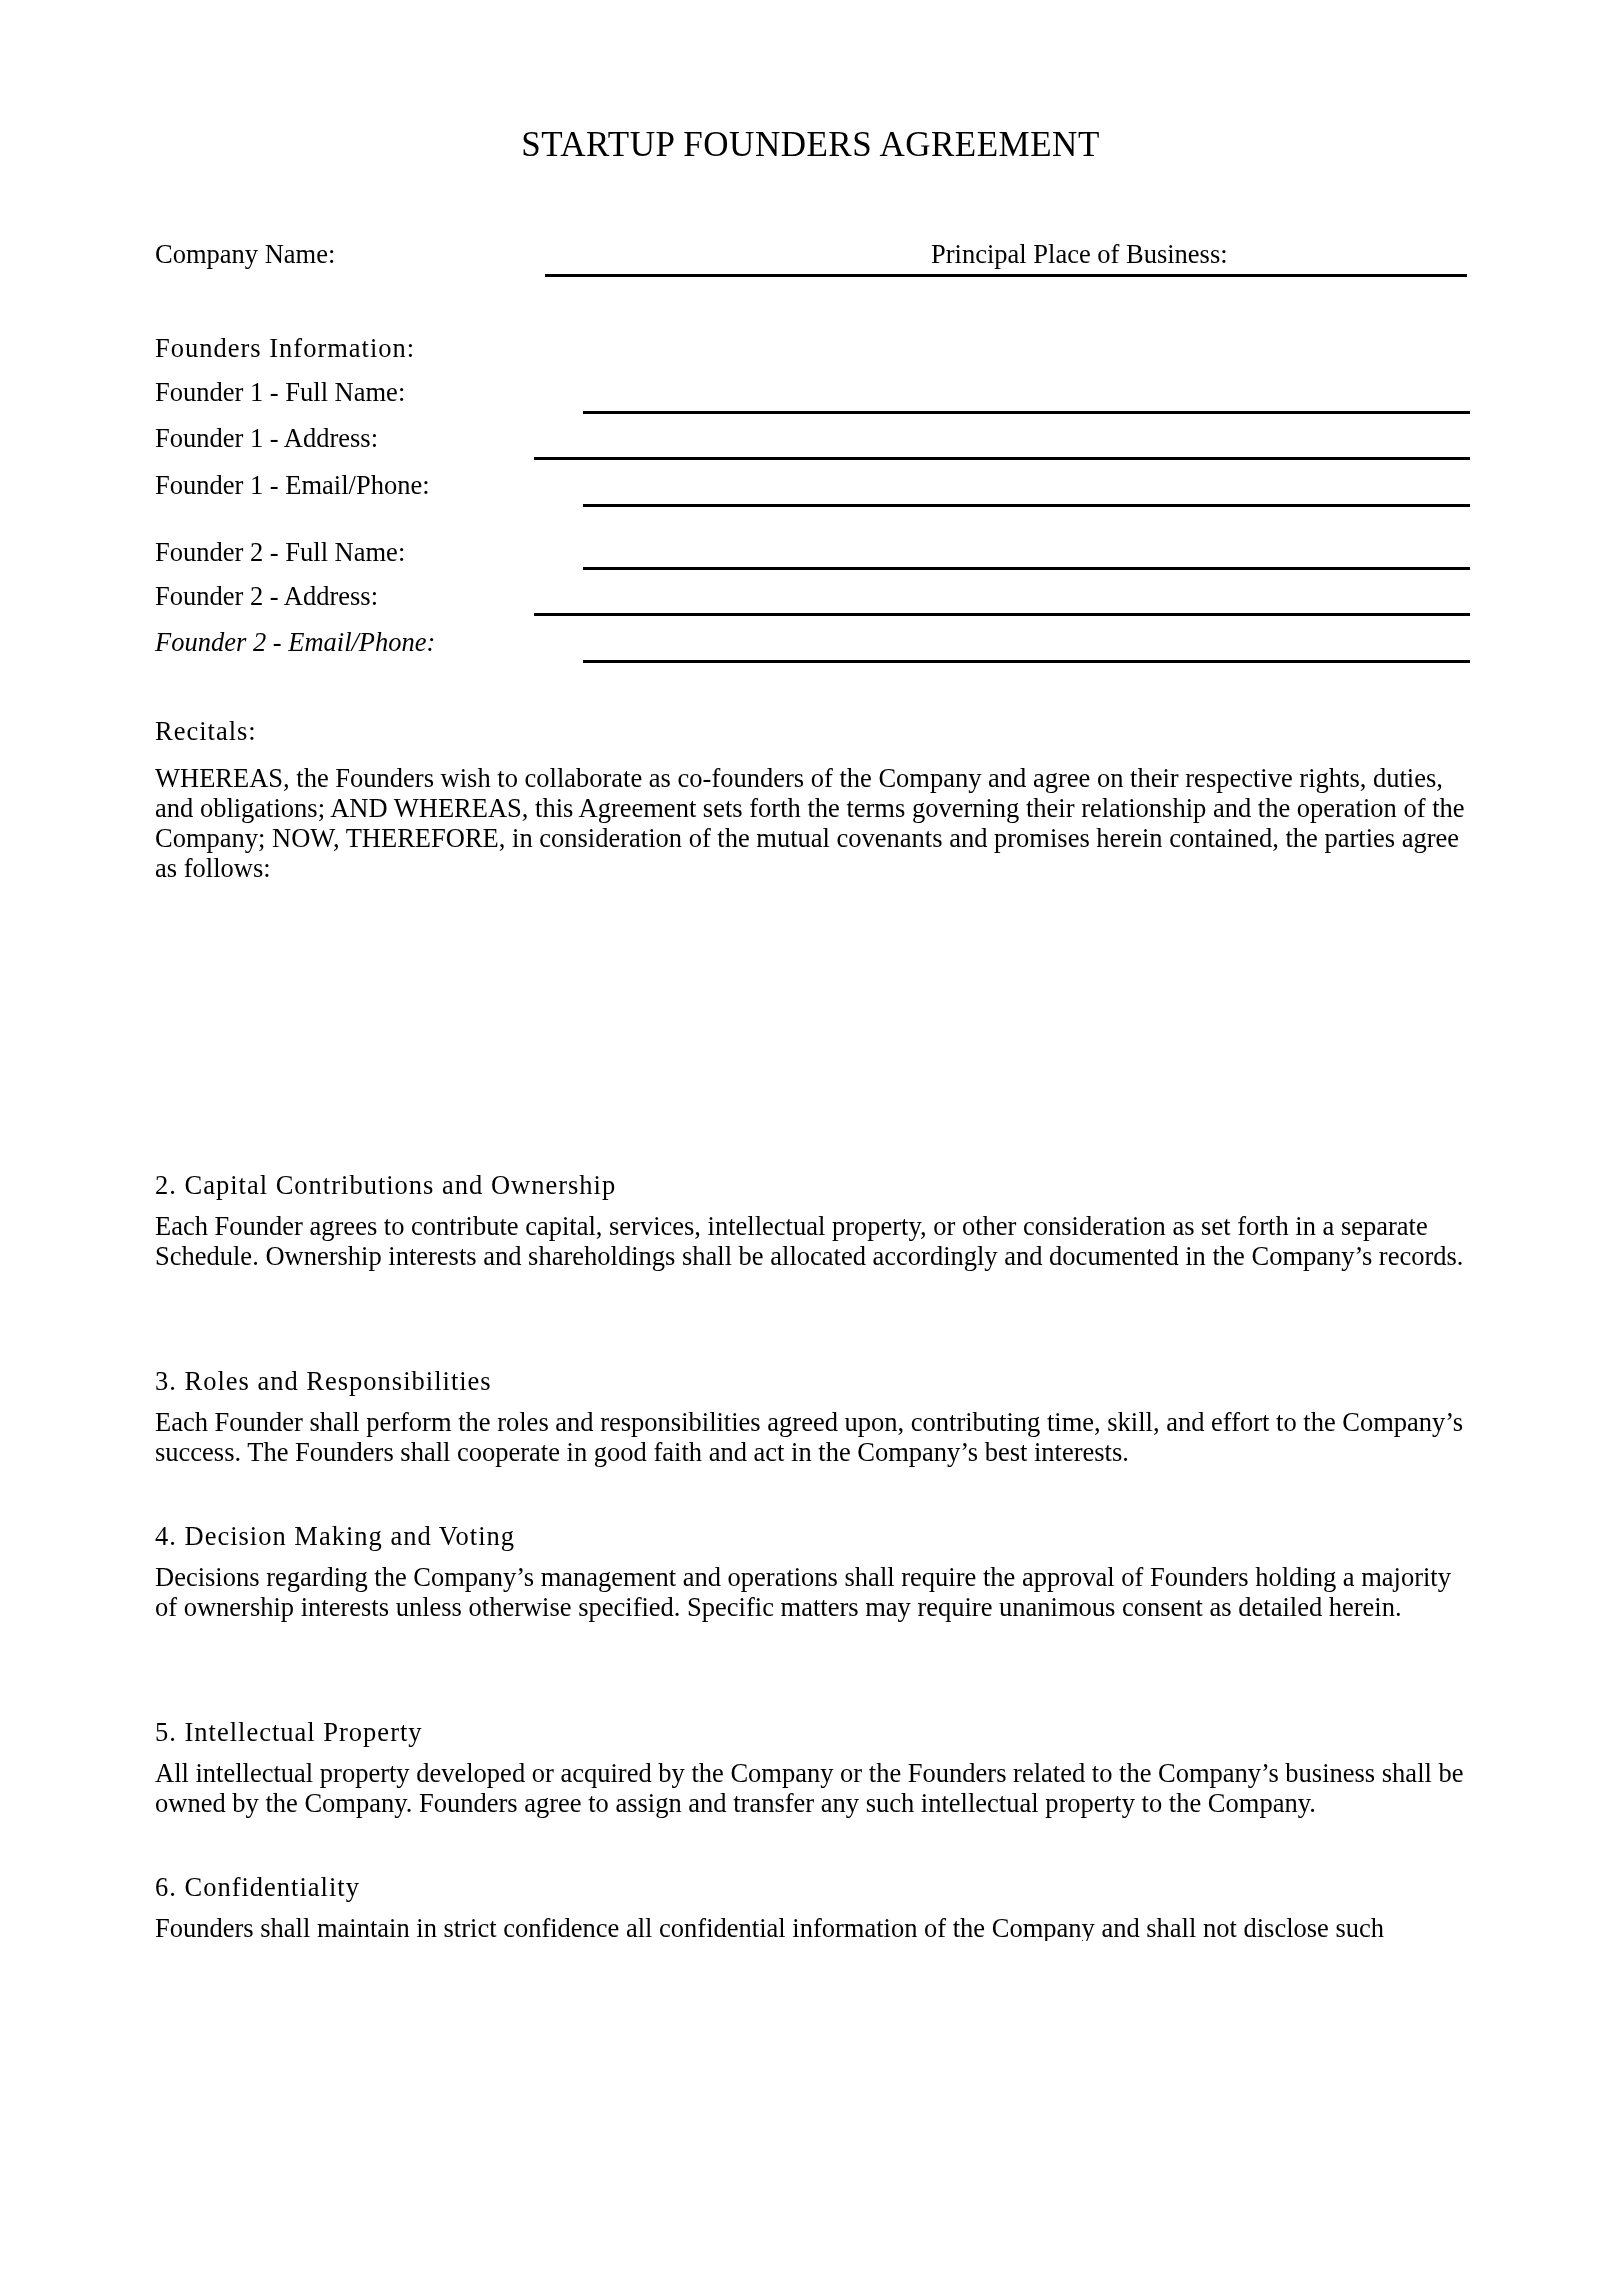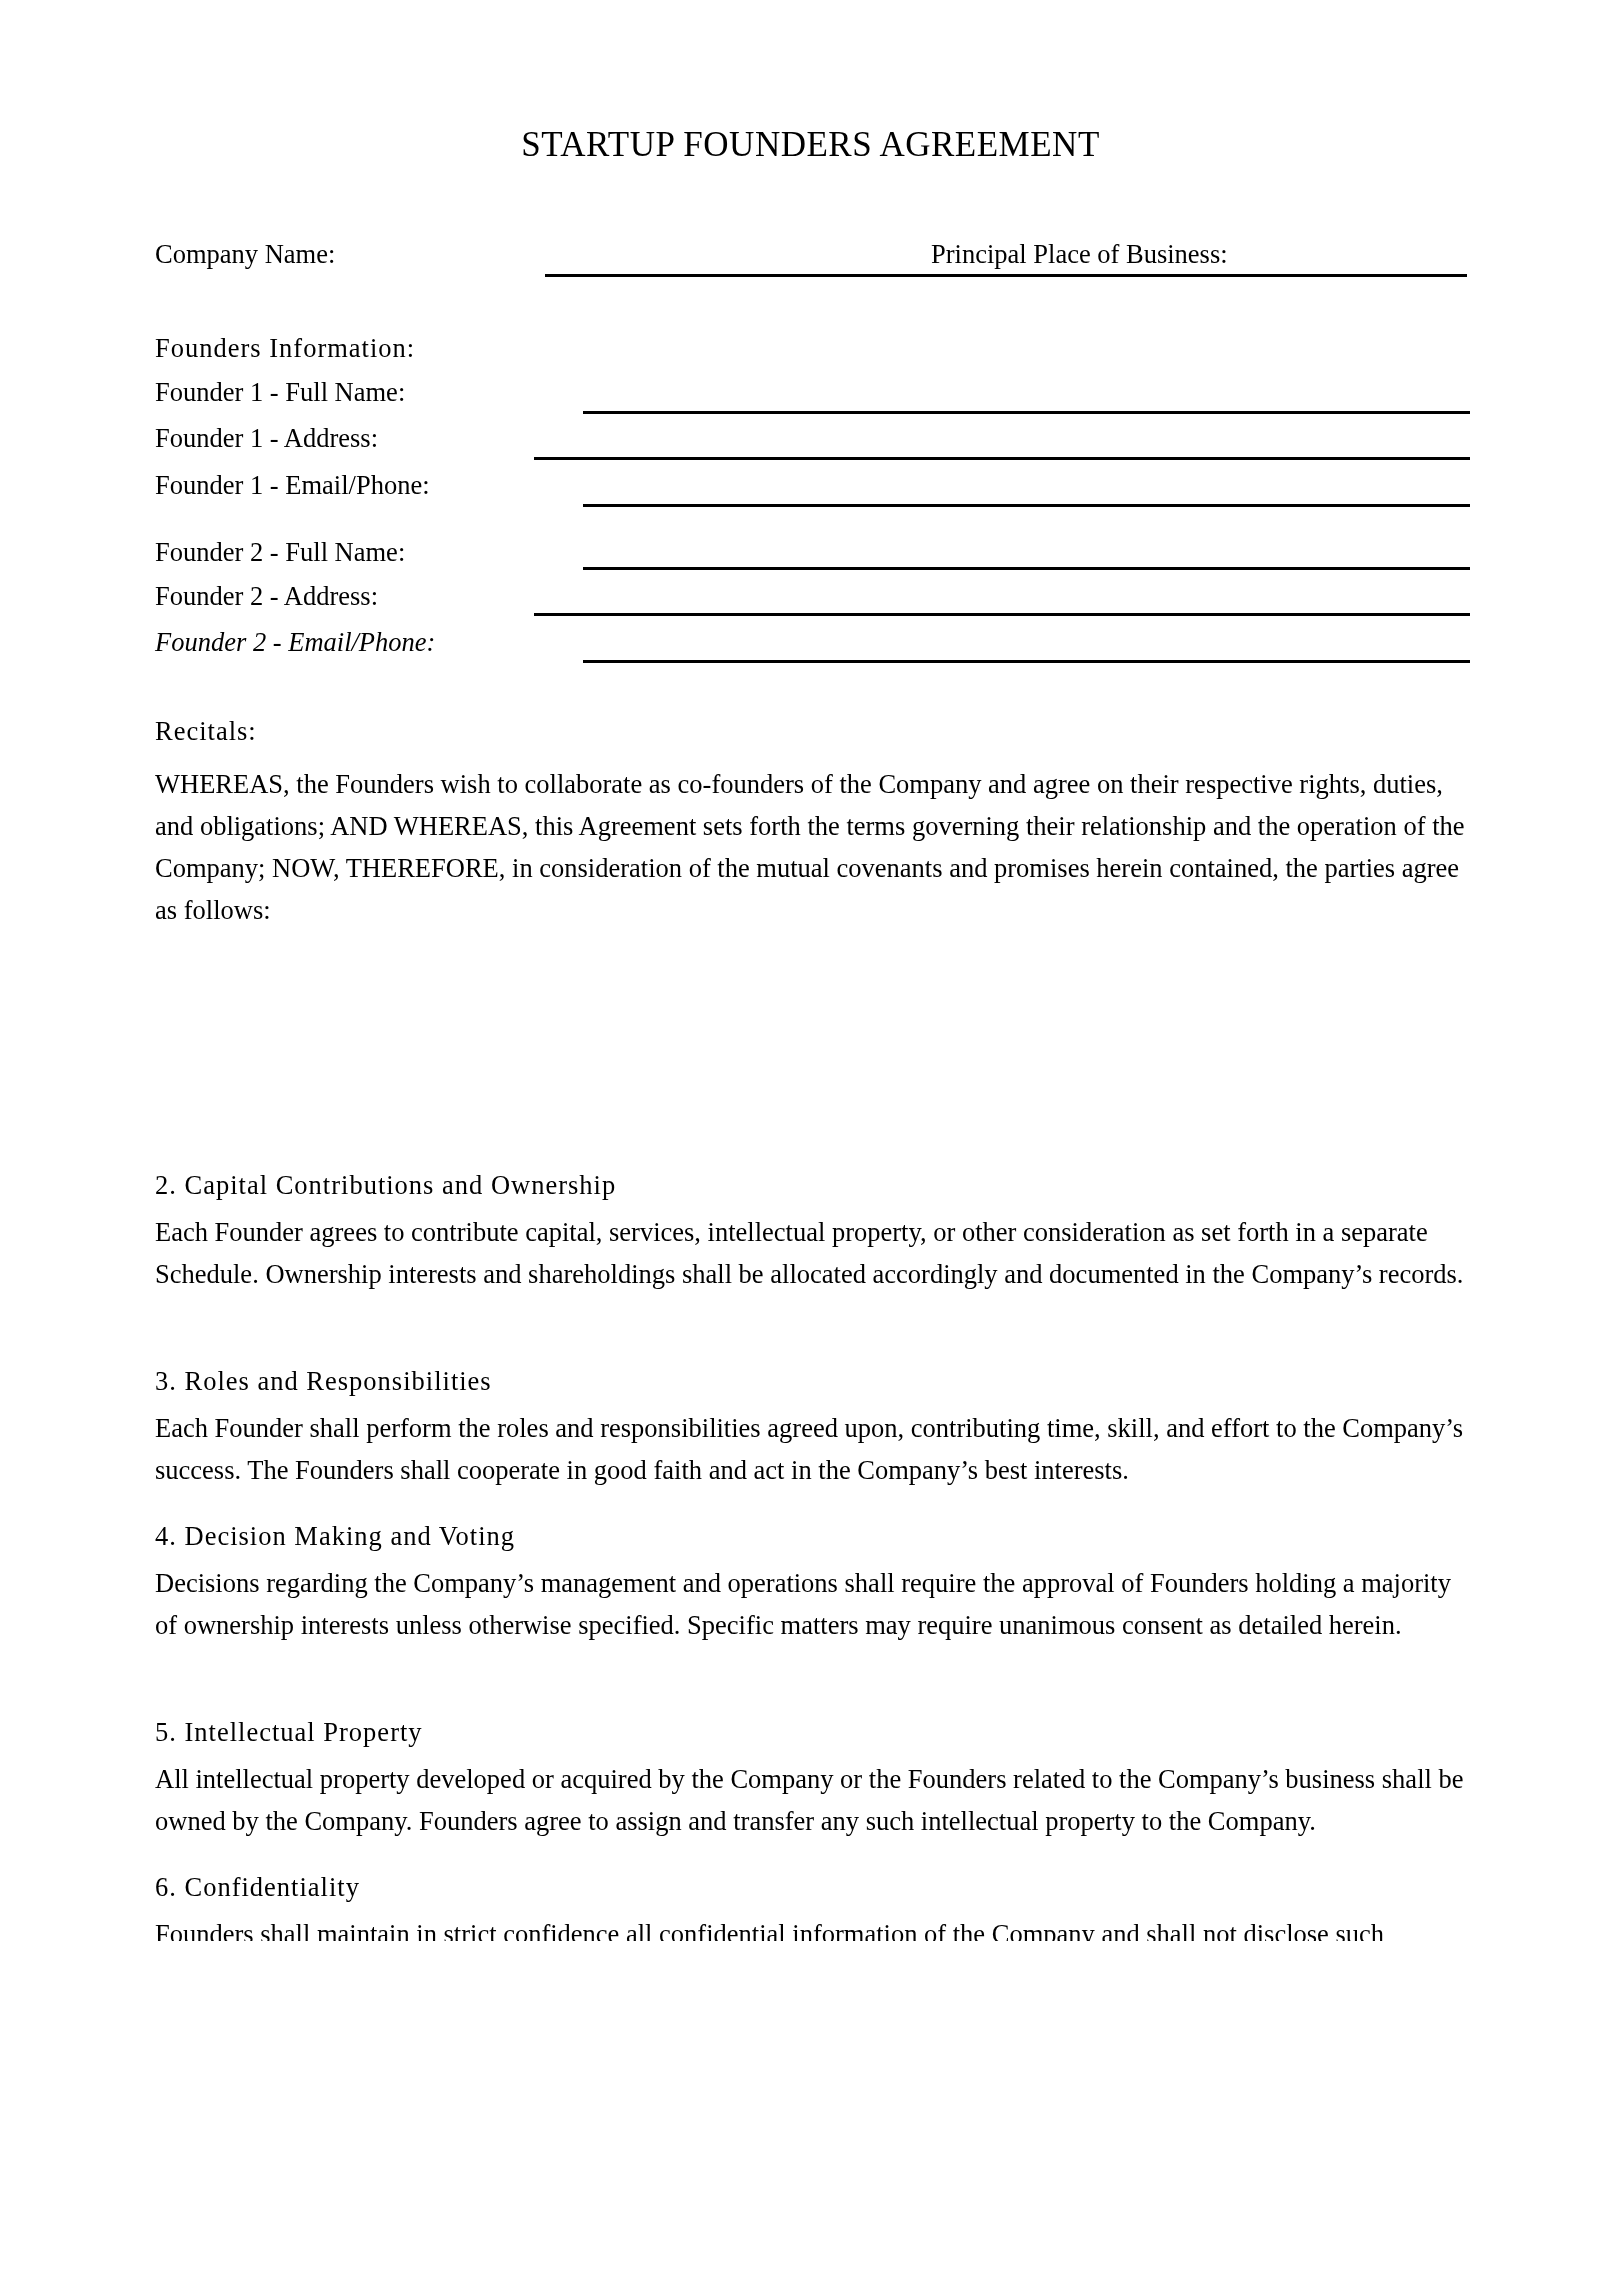--- a/index.html
+++ b/index.html
@@ -30,21 +30,21 @@
     white-space: nowrap;
   }
   .heading {
     font-size: 26.5px;
     line-height: 33px;
     letter-spacing: 1px;
     white-space: nowrap;
   }
   .body-text {
     font-size: 26.5px;
-    line-height: 42px;
+    line-height: 30px;
     margin-top: 8.8px;
     text-align: left;
   }
   .fline {
     position: absolute;
     height: 0;
     border-top: 3.9px solid #000000;
   }
   .section {
     position: absolute;

